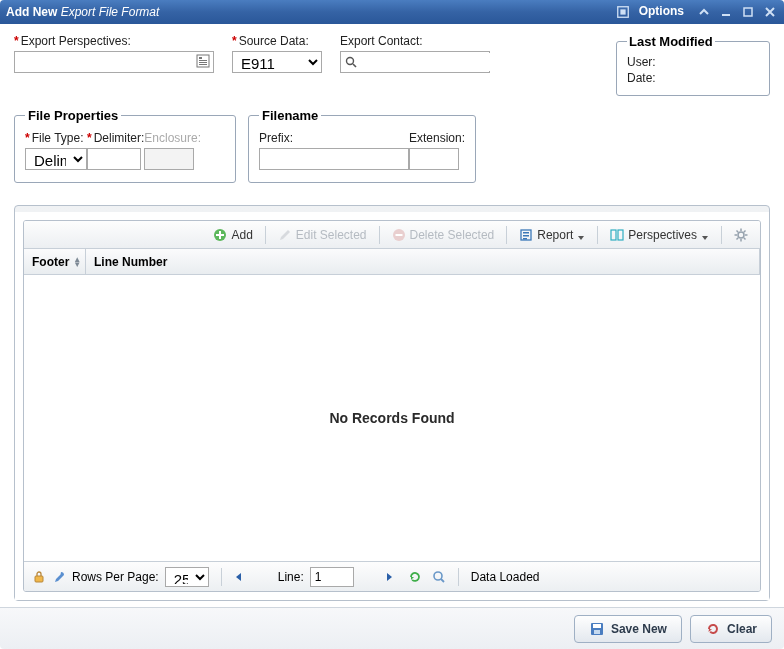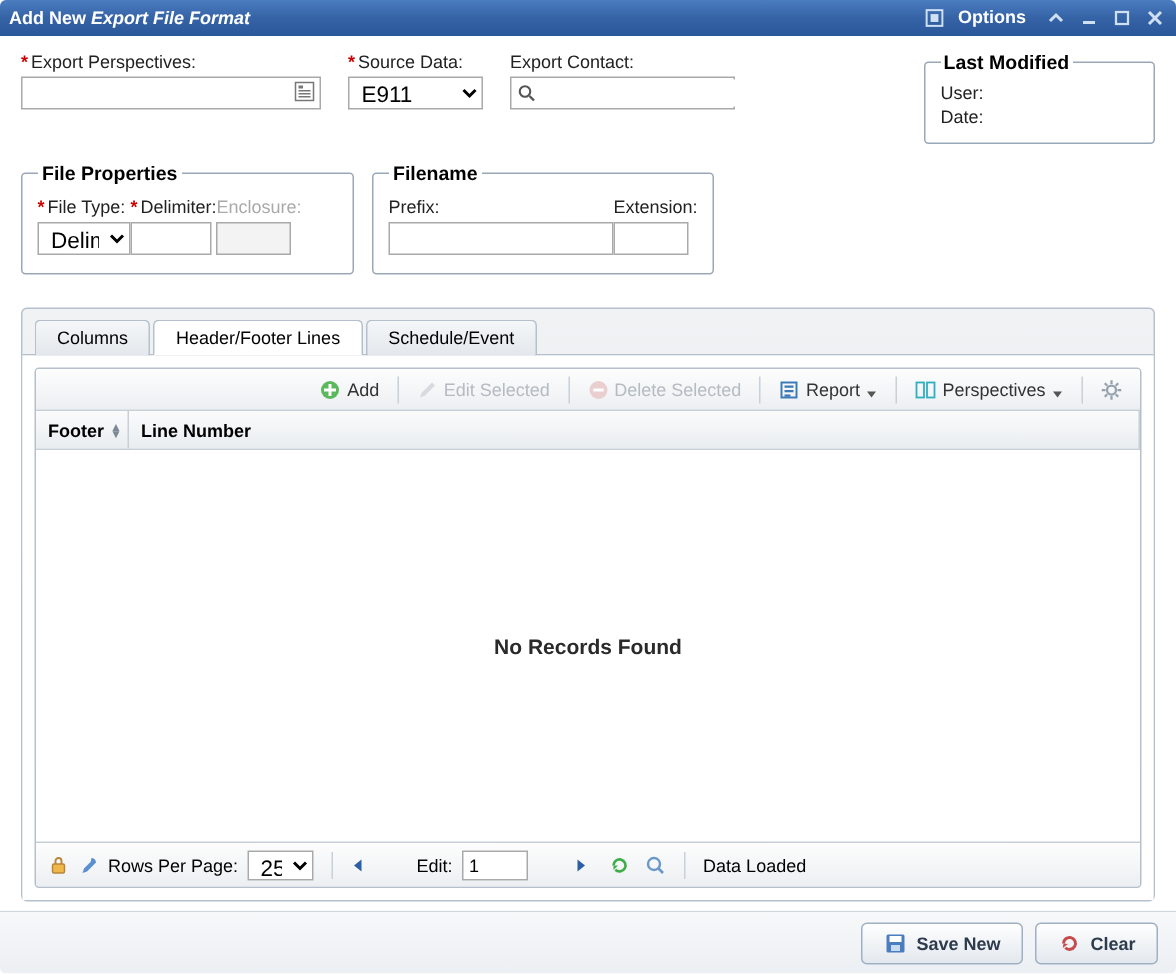--- a/index.html
+++ b/index.html
@@ -21,21 +21,21 @@
   background: linear-gradient(to bottom, #4a7dc0 0%, #3563a5 50%, #2a5799 100%);
   color: #fff;
   height: 24px;
   display: flex;
   align-items: center;
   padding: 0 6px;
   font-size: 12px;
   border-radius: 4px 4px 0 0;
 }
 .titlebar .title { flex: 1; font-weight: bold; }
-.titlebar .title .italic { font-style: italic; font-weight: bold; text-align: right; }
+.titlebar .title .italic { font-style: italic; font-weight: normal; text-align: right; }
 .titlebar .right { display: flex; gap: 6px; }
 .titlebar .btn-icon {
   width: 16px; height: 16px;
   display: flex; align-items: center; justify-content: center;
   cursor: pointer;
   color: #cfe0f5;
 }
 .titlebar .options-label { font-weight: bold; color: #fff; margin-left: 2px; margin-right: 6px; }
 
 .body-area {
@@ -352,25 +352,20 @@
           </div>
           <div class="field-group">
             <div class="field-label">Extension:</div>
             <input class="text-input" style="width: 50px;" value="">
           </div>
         </div>
       </fieldset>
     </div>
 
     <div class="tabs-container">
-      <div class="tabs-bar">
-        <div class="tab">Columns</div>
-        <div class="tab active">Header/Footer Lines</div>
-        <div class="tab">Schedule/Event</div>
-      </div>
       <div class="tab-content">
         <div class="grid-wrap">
 
           <div class="toolbar">
             <div class="tb-btn">
               <span class="icon">
                 <svg width="14" height="14" viewBox="0 0 14 14">
                     <circle cx="7" cy="7" r="6" fill="#5cb85c"></circle>
                     <path d="M7 3 V11 M3 7 H11" stroke="#fff" stroke-width="2"></path>
                   </svg>
@@ -484,21 +479,21 @@
               </select>
             </div>
             <div class="tb-sep"></div>
             <div class="gf-group">
               <span class="nav-btn">
                 <svg width="10" height="10" viewBox="0 0 10 10">
                     <path d="M7 1 L2 5 L7 9 Z" fill="#2a5fa8"></path>
                   </svg>
               </span>
               <span style="width:18px;"></span>
-              <span>Edit:</span>
+              <span>Line:</span>
               <input class="text-input" style="width: 44px; height: 20px;" value="1">
               <span style="width:18px;"></span>
               <span class="nav-btn">
                 <svg width="10" height="10" viewBox="0 0 10 10">
                     <path d="M3 1 L8 5 L3 9 Z" fill="#2a5fa8"></path>
                   </svg>
               </span>
             </div>
             <span class="nav-btn">
               <svg width="14" height="14" viewBox="0 0 14 14">

